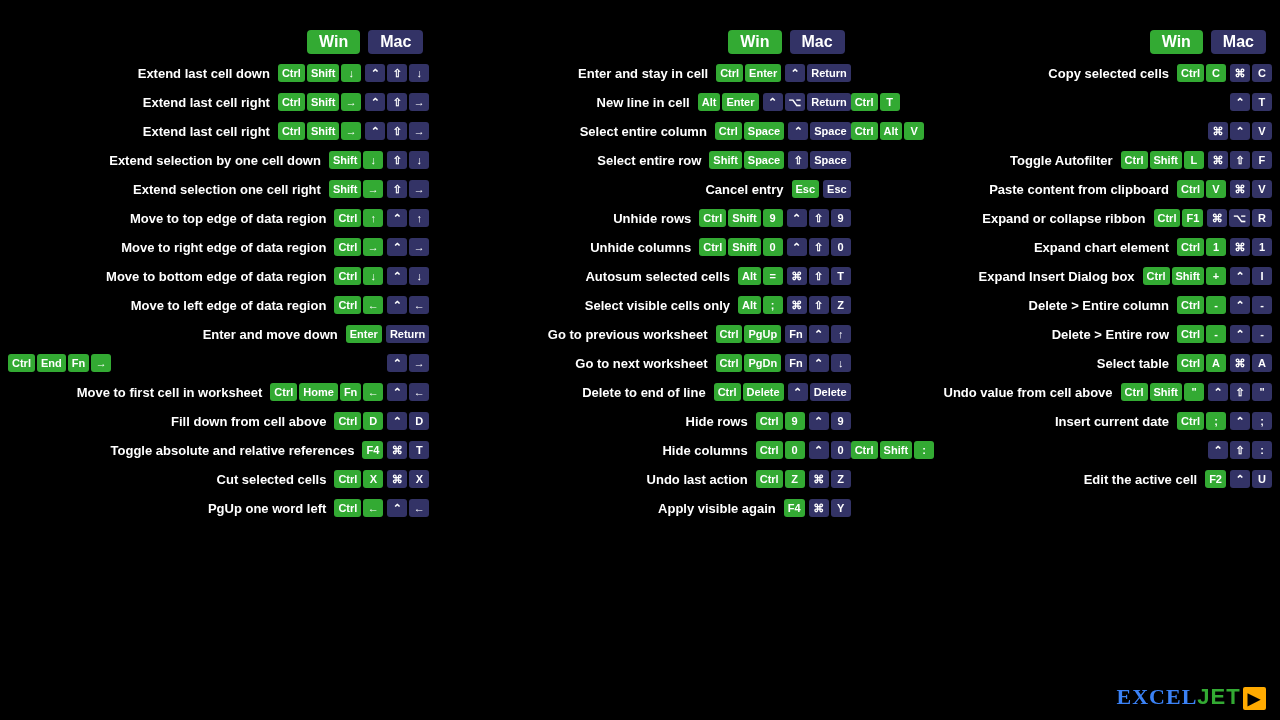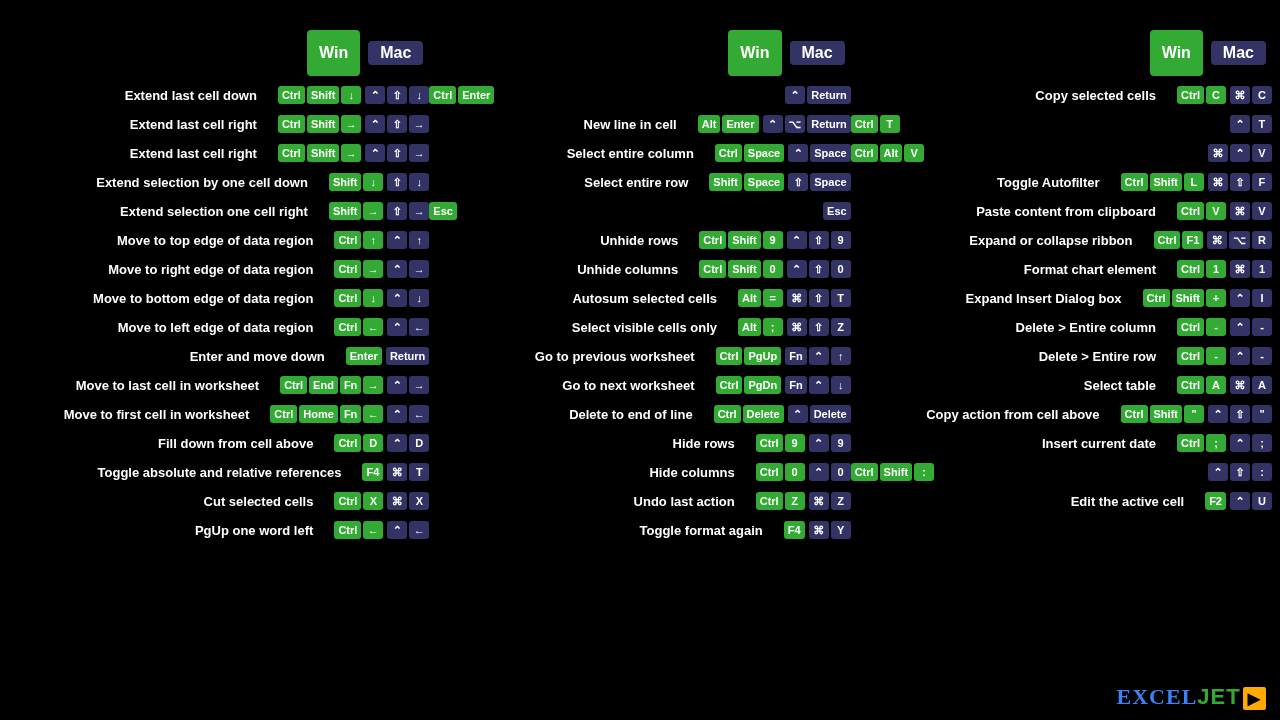--- a/index.html
+++ b/index.html
@@ -17,21 +17,21 @@
       font-size: 48px;
       font-weight: bold;
       padding: 18px 0 10px 0;
       letter-spacing: 1px;
     }
     .win-badge {
       background: #3a3;
       color: #fff;
       font-weight: bold;
       font-size: 16px;
-      padding: 14px 12px;
+      padding: 3px 12px;
       border-radius: 4px;
     }
     .mac-badge {
       background: #336;
       color: #fff;
       font-weight: bold;
       font-size: 16px;
       padding: 3px 12px;
       border-radius: 4px;
     }
@@ -41,21 +41,21 @@
       justify-content: space-between;
       margin-bottom: 3px;
       min-height: 26px;
     }
     .shortcut-label {
       font-size: 13px;
       font-weight: bold;
       color: #fff;
       text-align: right;
       flex: 1;
-      padding-right: 21px;
+      padding-right: 8px;
       white-space: nowrap;
     }
     .keys-group {
       display: flex;
       align-items: center;
       gap: 2px;
       flex-shrink: 0;
     }
     .key {
       display: inline-flex;
@@ -238,21 +238,20 @@
       <div class="shortcut-row">
         <span class="shortcut-label">Enter and move down</span>
         <span class="keys-group">
           <span class="key key-green">Enter</span>
         </span>
         <span class="keys-group" style="margin-left: 4px;">
           <span class="key key-blue">Return</span>
         </span>
       </div>
       <div class="shortcut-row">
-        <span class="shortcut-label">Move to last cell in worksheet</span>
         <span class="keys-group">
           <span class="key key-green">Ctrl</span>
           <span class="key key-green">End</span>
           <span class="key key-green">Fn</span>
           <span class="key key-green">→</span>
         </span>
         <span class="keys-group" style="margin-left: 4px;">
           <span class="key key-blue">⌃</span>
           <span class="key key-blue">→</span>
         </span>
@@ -314,20 +313,21 @@
         </span>
       </div>
     </div>
     <div class="col-section">
       <div class="col-header-row" style="justify-content: flex-end; padding-right: 6px; gap: 8px;">
         <div class="header-spacer"></div>
         <span class="win-badge">Win</span>
         <span class="mac-badge">Mac</span>
       </div>
       <div class="shortcut-row">
+        <span class="shortcut-label">Enter and stay in cell</span>
         <span class="keys-group">
           <span class="key key-green">Ctrl</span>
           <span class="key key-green">Enter</span>
         </span>
         <span class="keys-group" style="margin-left: 4px;">
           <span class="key key-blue">⌃</span>
           <span class="key key-blue">Return</span>
         </span>
       </div>
       <div class="shortcut-row">
@@ -358,20 +358,21 @@
         <span class="keys-group">
           <span class="key key-green">Shift</span>
           <span class="key key-green">Space</span>
         </span>
         <span class="keys-group" style="margin-left: 4px;">
           <span class="key key-blue">⇧</span>
           <span class="key key-blue">Space</span>
         </span>
       </div>
       <div class="shortcut-row">
+        <span class="shortcut-label">Cancel entry</span>
         <span class="keys-group">
           <span class="key key-green">Esc</span>
         </span>
         <span class="keys-group" style="margin-left: 4px;">
           <span class="key key-blue">Esc</span>
         </span>
       </div>
       <div class="shortcut-row">
         <span class="shortcut-label">Unhide rows</span>
         <span class="keys-group">
@@ -484,21 +485,21 @@
         <span class="keys-group">
           <span class="key key-green">Ctrl</span>
           <span class="key key-green">Z</span>
         </span>
         <span class="keys-group" style="margin-left: 4px;">
           <span class="key key-blue">⌘</span>
           <span class="key key-blue">Z</span>
         </span>
       </div>
       <div class="shortcut-row">
-        <span class="shortcut-label">Toggle format again</span>
+        <span class="shortcut-label">Apply visible again</span>
         <span class="keys-group">
           <span class="key key-green">F4</span>
         </span>
         <span class="keys-group" style="margin-left: 4px;">
           <span class="key key-blue">⌘</span>
           <span class="key key-blue">Y</span>
         </span>
       </div>
     </div>
     <div class="col-section">
@@ -570,21 +571,21 @@
           <span class="key key-green">Ctrl</span>
           <span class="key key-green">F1</span>
         </span>
         <span class="keys-group" style="margin-left: 4px;">
           <span class="key key-blue">⌘</span>
           <span class="key key-blue">⌥</span>
           <span class="key key-blue">R</span>
         </span>
       </div>
       <div class="shortcut-row">
-        <span class="shortcut-label">Format chart element</span>
+        <span class="shortcut-label">Expand chart element</span>
         <span class="keys-group">
           <span class="key key-green">Ctrl</span>
           <span class="key key-green">1</span>
         </span>
         <span class="keys-group" style="margin-left: 4px;">
           <span class="key key-blue">⌘</span>
           <span class="key key-blue">1</span>
         </span>
       </div>
       <div class="shortcut-row">
@@ -626,21 +627,21 @@
         <span class="keys-group">
           <span class="key key-green">Ctrl</span>
           <span class="key key-green">A</span>
         </span>
         <span class="keys-group" style="margin-left: 4px;">
           <span class="key key-blue">⌘</span>
           <span class="key key-blue">A</span>
         </span>
       </div>
       <div class="shortcut-row">
-        <span class="shortcut-label">Copy action from cell above</span>
+        <span class="shortcut-label">Undo value from cell above</span>
         <span class="keys-group">
           <span class="key key-green">Ctrl</span>
           <span class="key key-green">Shift</span>
           <span class="key key-green">"</span>
         </span>
         <span class="keys-group" style="margin-left: 4px;">
           <span class="key key-blue">⌃</span>
           <span class="key key-blue">⇧</span>
           <span class="key key-blue">"</span>
         </span>

